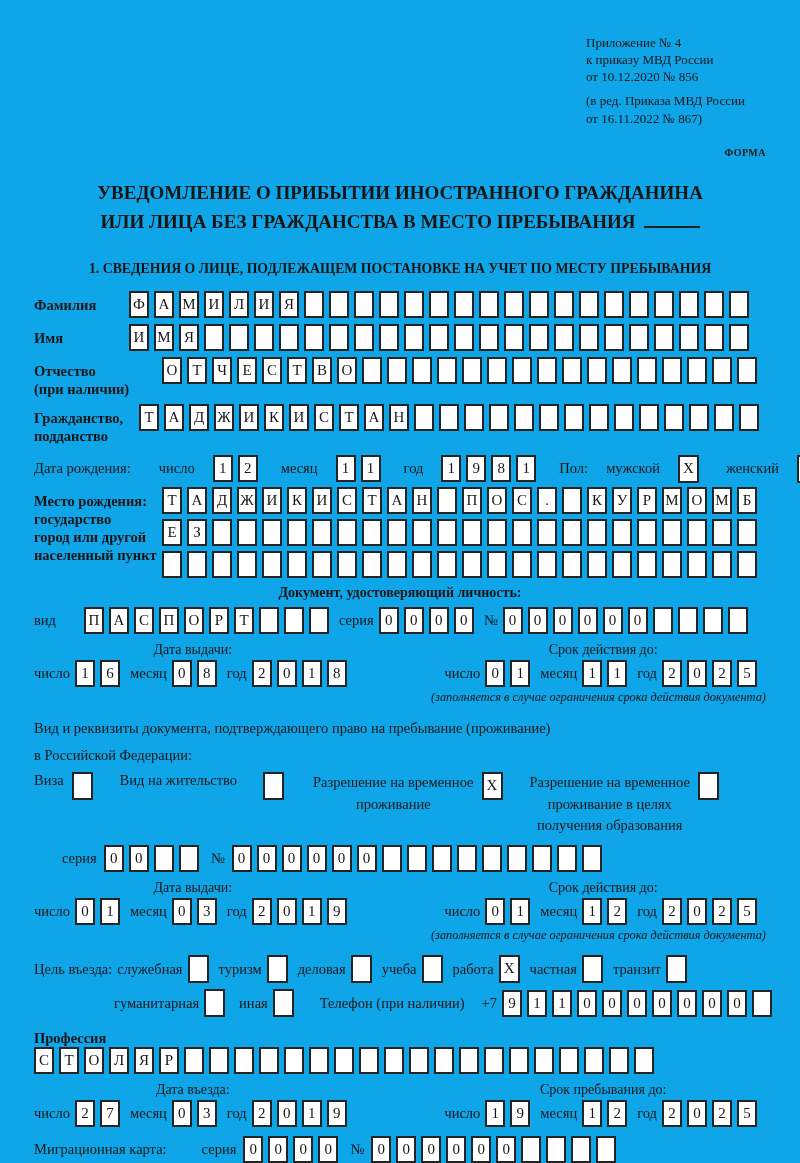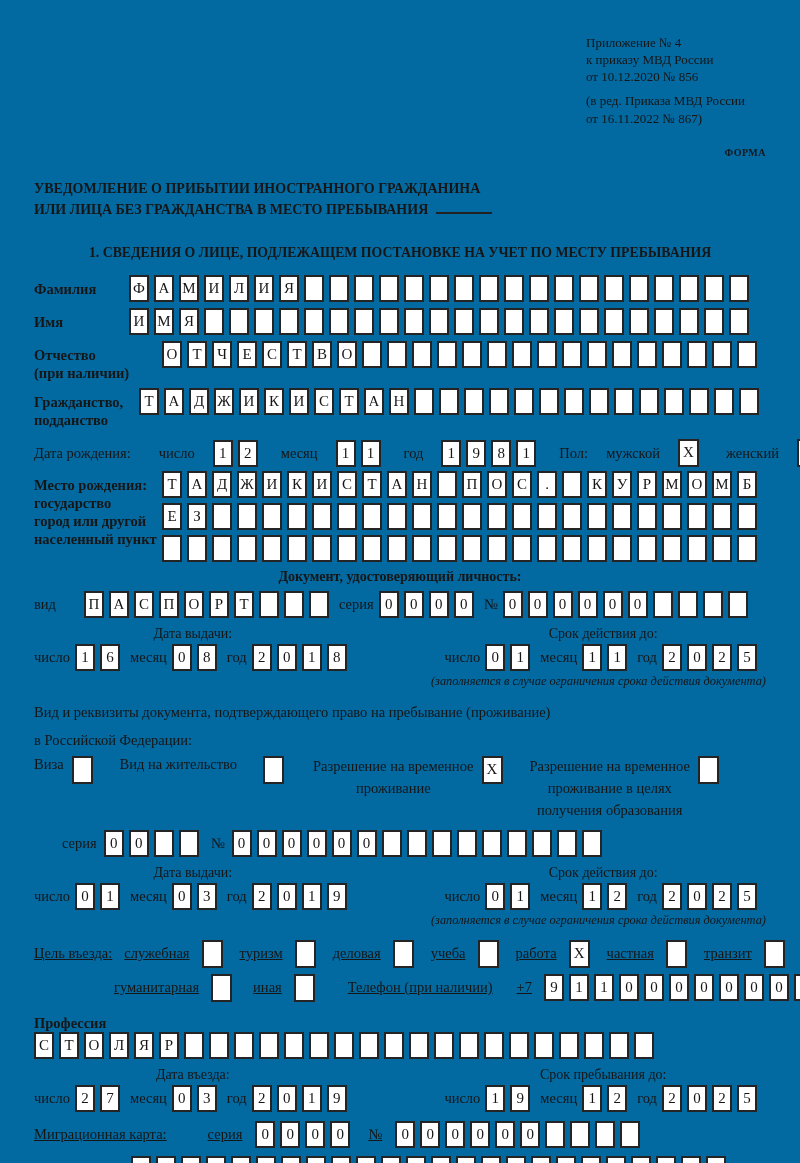--- a/index.html
+++ b/index.html
@@ -1,28 +1,28 @@
 <!DOCTYPE html>
 <html><head>
 <meta charset="utf-8">
 <style>
   html,body{margin:0;padding:0;background:#ffffff;}
   .page{
     width:800px;height:1163px;box-sizing:border-box;
     padding:34px 34px 0 34px;overflow:hidden;
-    background:#0369a1;color:#161616;
+    background:#0ea5e9;color:#161616;
     font-family:"Liberation Serif","DejaVu Serif",serif;
     font-size:14.5px;position:relative;
   }
   
   .appendix{width:196px;margin-left:552px;font-size:13px;line-height:1.32;}
   .appendix .rev{margin-top:7px;}
   .forma{text-align:right;font-weight:bold;font-size:10px;margin-top:20px;letter-spacing:.5px;}
   
-  .title{text-align:left;font-weight:bold;font-size:14px;margin-top:20px;line-height:1.55;}
+  .title{text-align:center;font-weight:bold;font-size:19px;margin-top:20px;line-height:1.55;}
   .blank-line{display:inline-block;width:56px;height:4px;border-bottom:2px solid #222;margin-left:8px;}
   .sec-heading{font-weight:bold;font-size:13.8px;margin-top:24px;text-align:center;white-space:nowrap;}
   
   .frow{display:flex;align-items:flex-start;margin-top:6px;}
   .flabel{flex-shrink:0;line-height:18px;padding-top:5px;font-weight:bold;}
   .w95{width:95px;} .w128{width:128px;} .w105{width:105px;} .w97{width:97px;} .w100{width:100px;}
   .cells{white-space:nowrap;display:inline-block;}
   .cell{
     display:inline-block;box-sizing:border-box;width:20px;height:27px;
     border:2px solid #242424;margin-right:5px;text-align:center;
@@ -38,21 +38,21 @@
   .datepair{display:flex;margin-top:8px;}
   .dp-col{}
   .dp-right{margin-left:auto;margin-right:4px;}
   .dp-head{text-align:center;font-size:14px;margin-bottom:2px;}
   .dp-line{display:flex;align-items:center;gap:5px;}
   .dp-note{font-size:12.4px;text-align:right;margin-top:3px;white-space:nowrap;font-style:italic;}
   .multirow-cells .cells{display:block;margin-bottom:5px;}
   .intro{margin-top:10px;line-height:1.9;}
   .opt{display:flex;align-items:flex-start;gap:8px;}
   .opt .opt-label{text-align:center;line-height:1.5;}
-  .purpose-row{display:flex;align-items:center;gap:12px;margin-top:12px;flex-wrap:nowrap;text-decoration:underline;}
+  .purpose-row{display:flex;align-items:center;gap:5px;margin-top:12px;flex-wrap:nowrap;}
   .indent80{padding-left:80px;}
   .mt10{margin-top:10px;} .mt4{margin-top:4px;}
 </style>
 </head>
 <body>
 
 <div class="page">
 
   <div class="appendix">
     <div>Приложение № 4</div>
@@ -289,21 +289,21 @@
         <span class="cells"><span class="cell">1</span><span class="cell">9</span></span>
         <span class="lab">месяц</span>
         <span class="cells"><span class="cell">1</span><span class="cell">2</span></span>
         <span class="lab">год</span>
         <span class="cells"><span class="cell">2</span><span class="cell">0</span><span class="cell">2</span><span class="cell">5</span></span>
       </div>
     </div>
   </div>
 
   <div class="frow" style="margin-top:9px;">
-    <div class="inline-line" style="gap:13px;text-decoration:underline;">
+    <div class="inline-line" style="gap:7px;">
       <span class="lab">Миграционная карта:</span>
       <span class="lab" style="margin-left:28px;">серия</span>
       <span class="cells"><span class="cell">0</span><span class="cell">0</span><span class="cell">0</span><span class="cell">0</span></span>
       <span class="lab">№</span>
       <span class="cells"><span class="cell">0</span><span class="cell">0</span><span class="cell">0</span><span class="cell">0</span><span class="cell">0</span><span class="cell">0</span><span class="cell"></span><span class="cell"></span><span class="cell"></span><span class="cell"></span></span>
     </div>
   </div>
 
   <div class="frow" style="margin-top:8px;">
     <div class="flabel w97">

